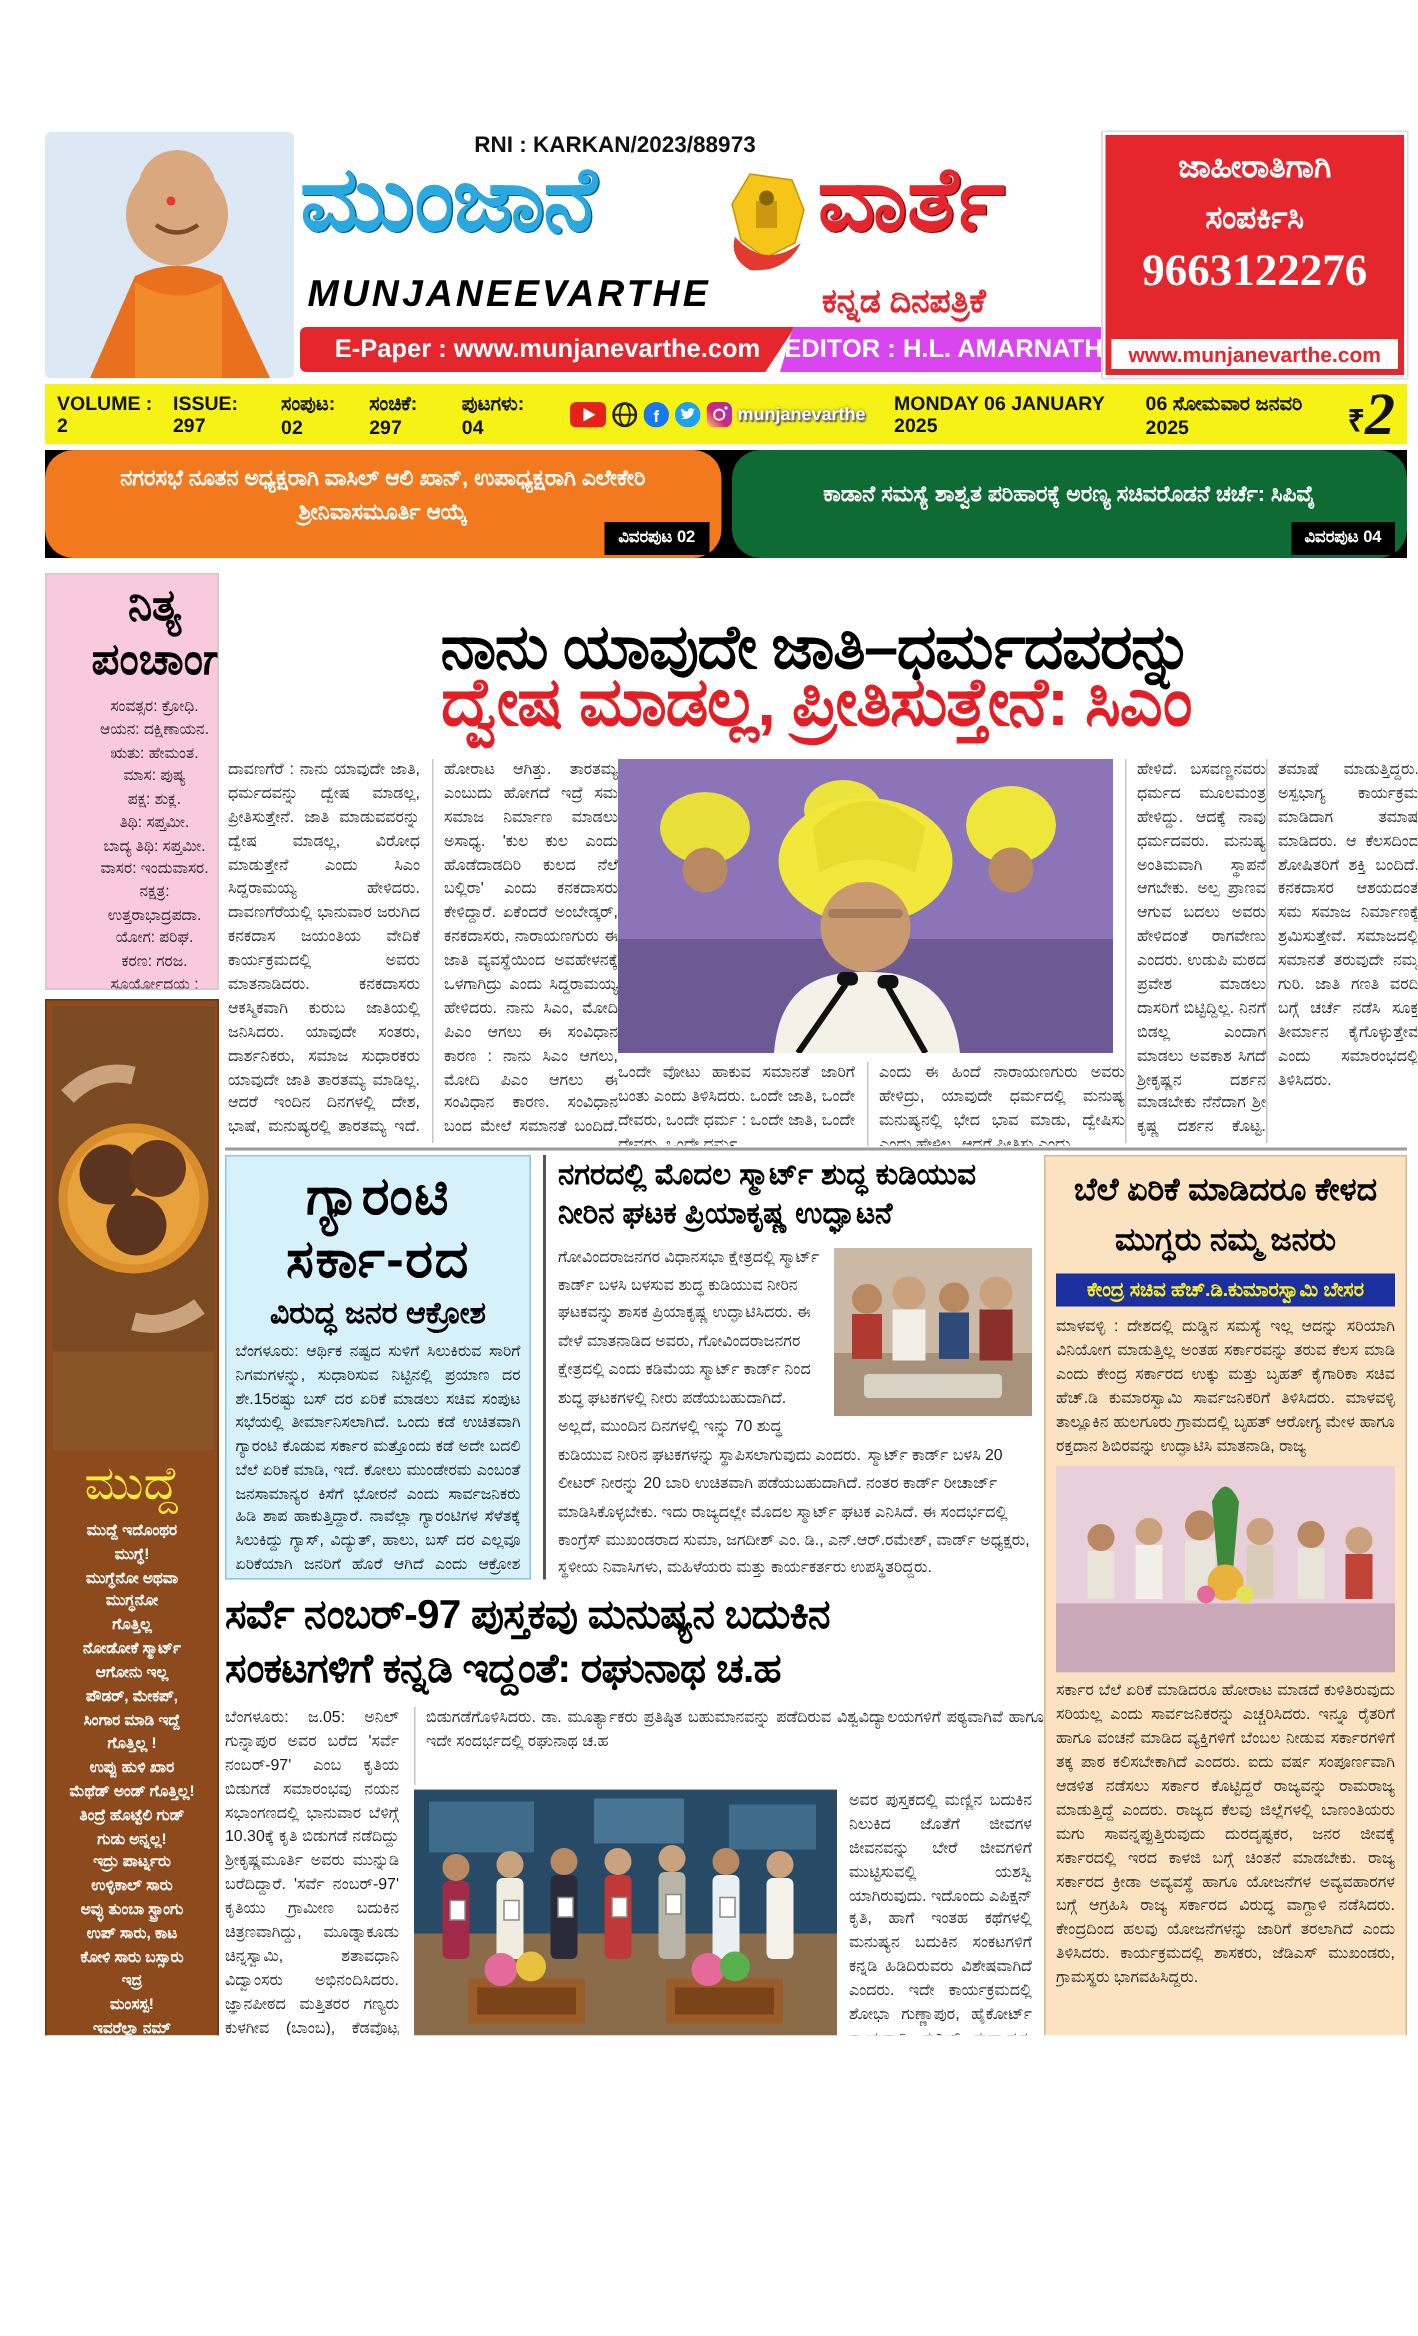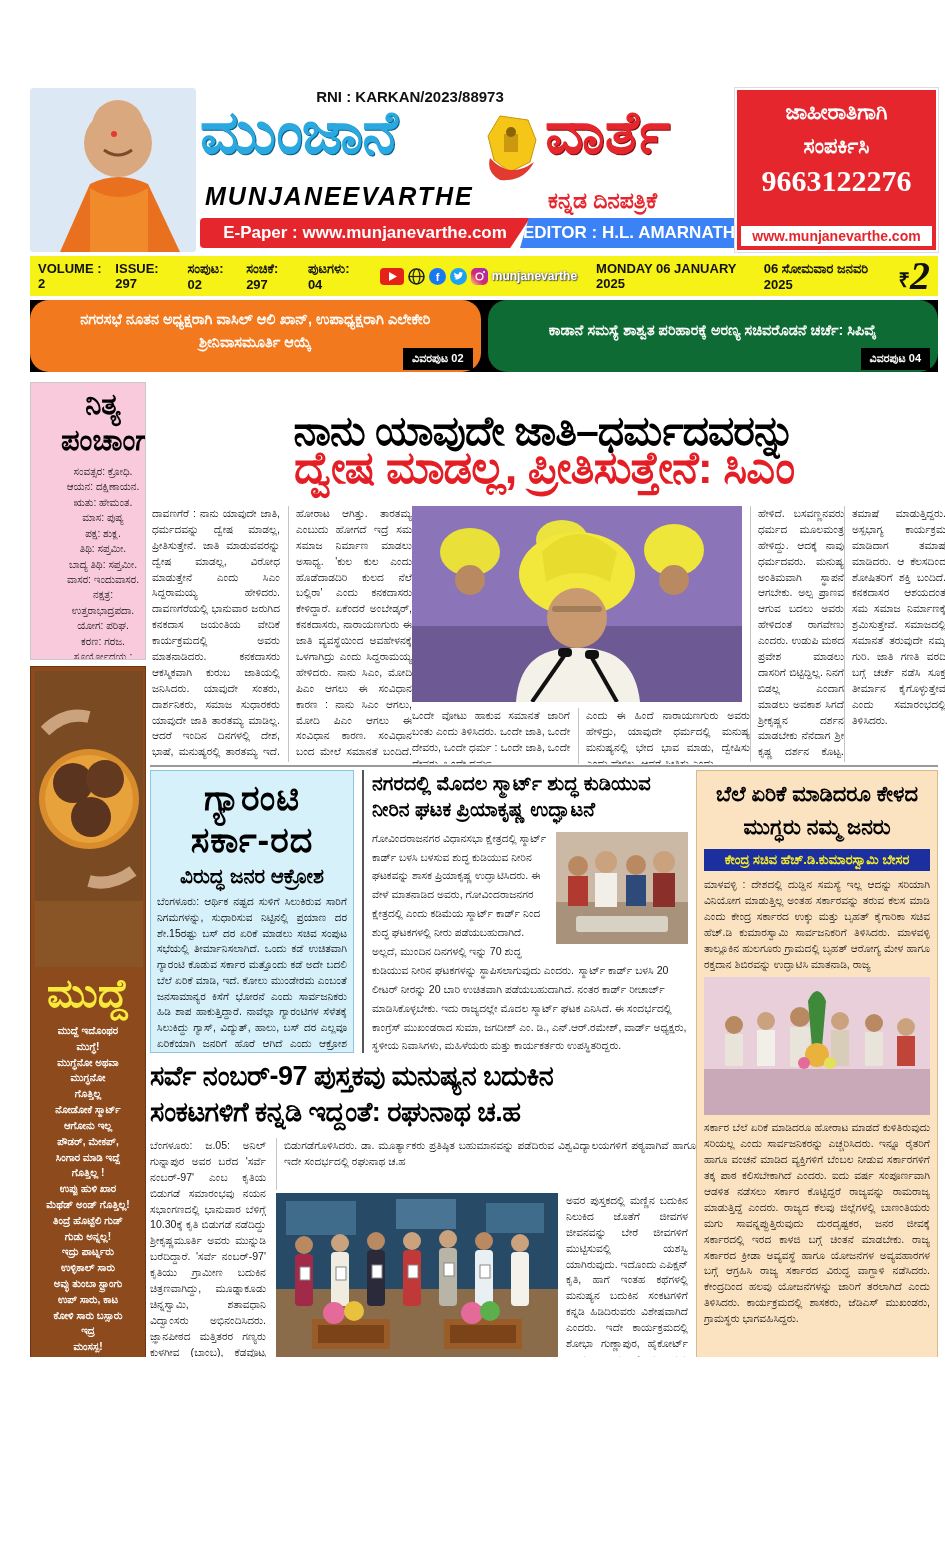--- a/index.html
+++ b/index.html
@@ -12,21 +12,21 @@
   .t-blue{left:200px;top:103px;width:300px;font-size:60px;font-weight:900;color:#2aa9e1;
           text-shadow:1px 1px 0 #0a5d86;letter-spacing:-1px;line-height:1;}
   .t-red{left:545px;top:103px;width:200px;font-size:60px;font-weight:900;color:#e6262d;
          text-shadow:1px 1px 0 #7a0d10;line-height:1;}
   .t-map{left:470px;top:110px;width:78px;height:78px;}
   .t-eng{left:205px;top:182px;width:300px;font-size:25px;font-weight:900;letter-spacing:2px;color:#000;font-style:italic;}
   .t-knsub{left:548px;top:188px;width:190px;font-size:22px;font-weight:900;color:#e6262d;}
   .band{height:30px;top:218px;display:flex;align-items:center;justify-content:center;
         color:#fff;font-weight:900;font-size:17px;}
   .band-red{left:200px;width:330px;background:#e6262d;clip-path:polygon(0 0,100% 0,94% 100%,0 100%);border-radius:4px 0 0 4px;}
-  .band-blue{left:520px;width:218px;background:#3b82f6;clip-path:polygon(4% 0,100% 0,100% 100%,0 100%);border-radius:0 4px 4px 0;}
+  .band-blue{left:520px;width:218px;background:#d946ef;clip-path:polygon(4% 0,100% 0,100% 100%,0 100%);border-radius:0 4px 4px 0;}
   .adbox{left:735px;top:88px;width:203px;height:164px;background:#e6262d;border:2px solid #fff;outline:1px solid #ddd;box-sizing:border-box;text-align:center;}
   .adbox .kn{color:#fff;font-weight:900;font-size:21px;margin-top:10px;}
   .adbox .ph{color:#fff;font-weight:900;font-size:30px;font-family:"Liberation Serif",serif;margin-top:6px;}
   .adbox .web{position:absolute;left:4px;right:4px;bottom:4px;background:#fff;color:#e6262d;font-weight:900;font-size:14px;padding:2px 0;}
   
   .infobar{left:30px;top:256px;width:908px;height:40px;background:#f6f215;display:flex;align-items:center;
            font-weight:900;font-size:13px;color:#111;padding:0 8px;box-sizing:border-box;gap:9px;}
   .icons{display:flex;align-items:center;gap:4px;margin-left:8px;}
   .handle{color:#fff;text-shadow:0 0 2px #555,1px 1px 1px #555;font-size:12px;font-weight:bold;}
   .datez{margin-left:10px;}
@@ -39,21 +39,21 @@
           display:flex;align-items:center;justify-content:center;padding:4px 10px 14px;box-sizing:border-box;line-height:1.6;border-radius:19px;}
   .ttag{position:absolute;right:8px;bottom:2px;background:#000;color:#fff;font-size:11px;font-weight:bold;padding:2px 9px;}
   
   .panch{left:30px;top:382px;width:116px;height:278px;background:#f9c9dc;border:1px solid #c9c9c9;
          box-sizing:border-box;text-align:center;overflow:hidden;padding-left:30px;}
   .panch .tt{font-size:29px;font-weight:900;line-height:1.05;margin-top:6px;color:#000;}
   .panch .lines{margin-top:8px;font-size:10.3px;font-weight:normal;line-height:1.5;color:#222;}
   .mudde{left:30px;top:666px;width:116px;height:697px;background:#8d4a1d;border:1px solid #6b3613;
          box-sizing:border-box;text-align:center;overflow:hidden;}
   .mudde .photo{margin:4px;height:296px;}
-  .mudde .tt{color:#f8e93b;font-size:40px;font-weight:700;margin:4px 0 6px;}
+  .mudde .tt{color:#f8e93b;font-size:31px;font-weight:400;margin:4px 0 6px;}
   .mudde .lines{color:#fff;font-size:10.2px;font-weight:bold;line-height:1.55;}
   .mudde .lines div{padding:0 3px;}
   
   .h1a{left:150px;top:408px;width:788px;text-align:center;font-size:41px;font-weight:900;color:#000;letter-spacing:-1px;}
   .h1b{left:150px;top:442px;width:788px;text-align:center;font-size:45px;font-weight:900;color:#e31e25;letter-spacing:-1px;}
   .body-kn{font-size:10.6px;line-height:1.5;text-align:justify;color:#1a1a1a;overflow:hidden;}
   .colline{border-left:1px solid #c4c4c4;padding-left:7px;}
   .lead-c1{left:152px;top:506px;width:128px;height:256px;}
   .lead-c2{left:288px;top:506px;width:116px;height:256px;}
   .lead-photo{left:412px;top:506px;width:330px;height:196px;}

